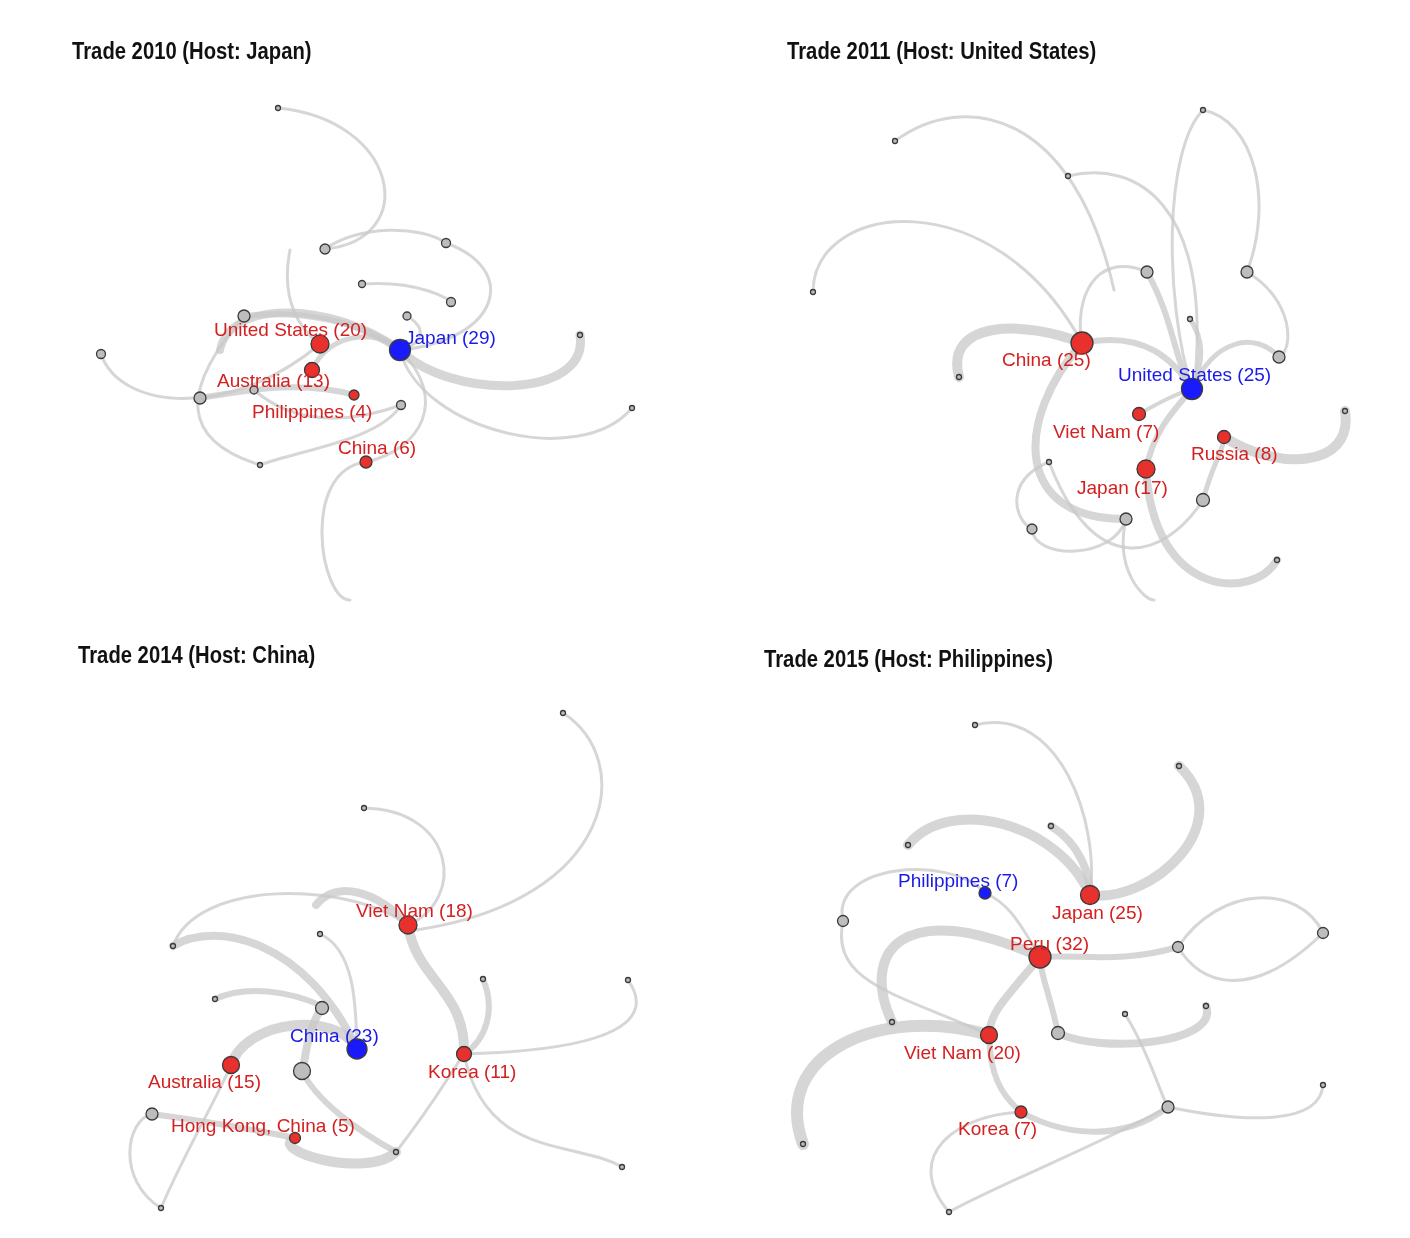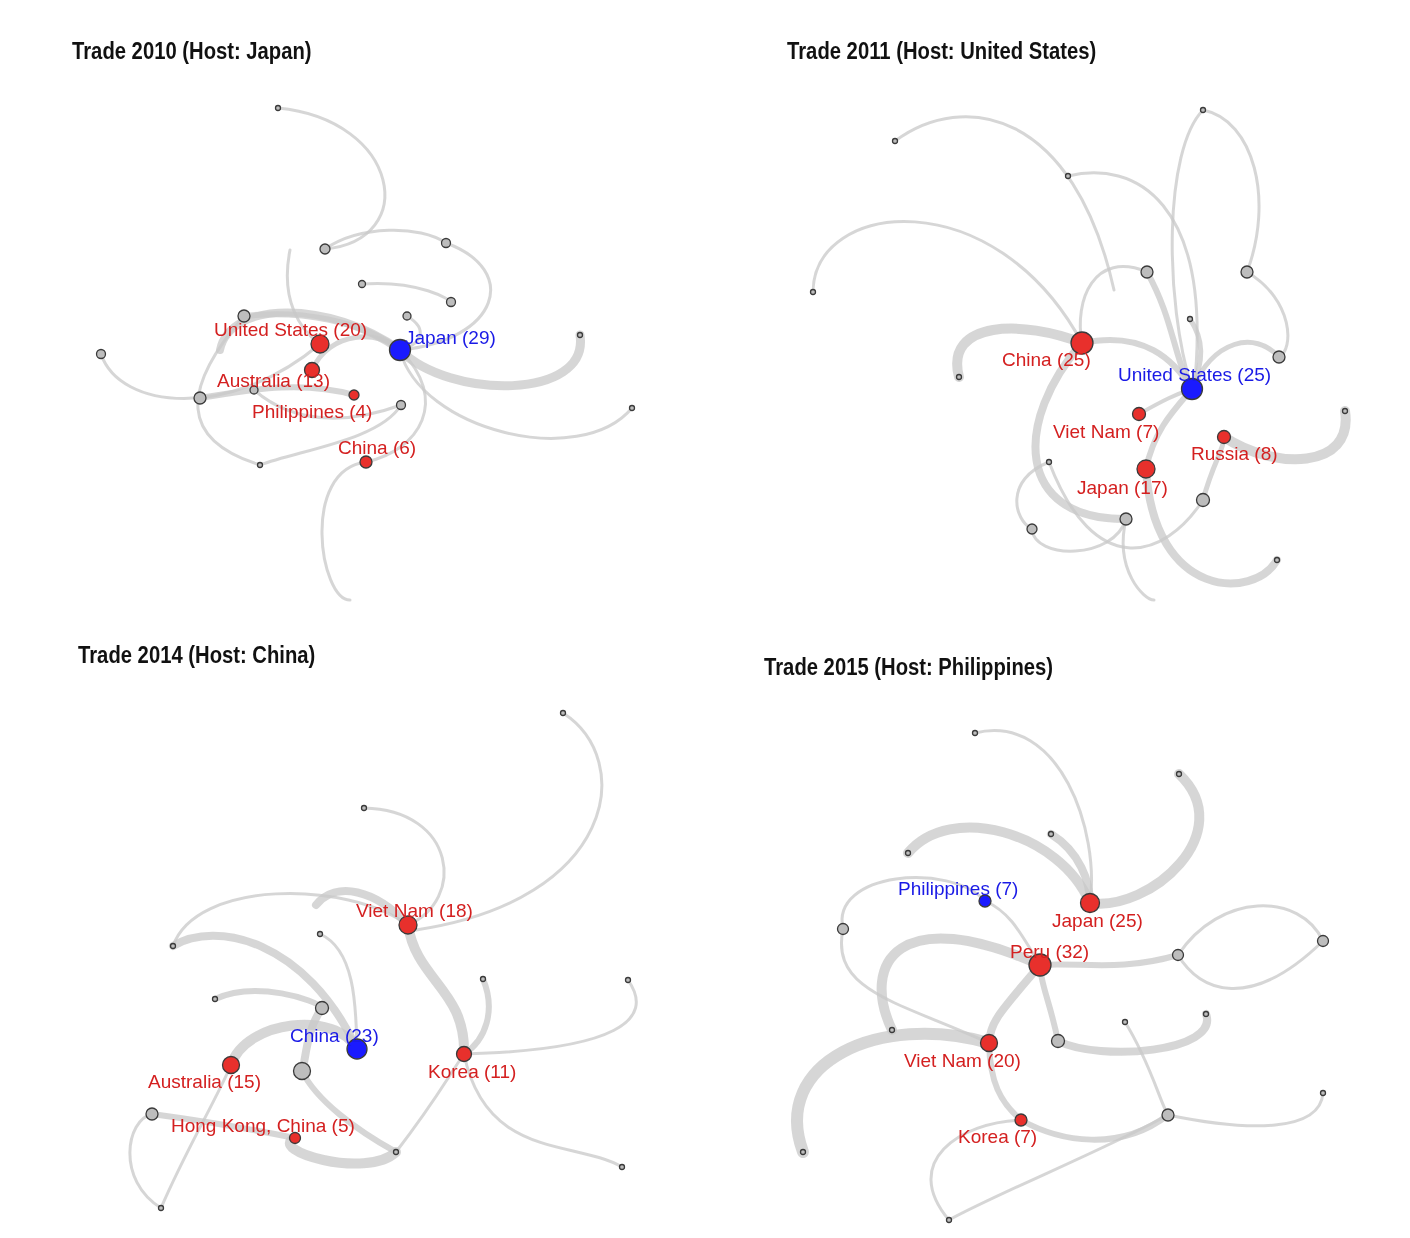--- a/index.html
+++ b/index.html
@@ -174,21 +174,21 @@
     <g>
       <text class="lbl" x="274" y="1042" fill="#1a1ae6">China (23)</text>
       <text class="lbl" x="340" y="917" fill="#d42020">Viet Nam (18)</text>
       <text class="lbl" x="412" y="1078" fill="#d42020">Korea (11)</text>
       <text class="lbl" x="132" y="1088" fill="#d42020">Australia (15)</text>
       <text class="lbl" x="155" y="1132" fill="#d42020">Hong Kong, China (5)</text>
     </g>
   </svg>
 </div>
 
-<div class="panel" style="left:0;top:12px;">
+<div class="panel" style="left:0;top:4px;">
   <div class="panel-title" style="left:764px;top:642px;">Trade 2015 (Host: Philippines)</div>
   <svg class="net" width="1410" height="1238">
     <g>
       <path class="edge" stroke-width="3" d="M975,721 C1060,700 1100,820 1090,891"></path>
       <path class="edge" stroke-width="10" d="M1179,762 C1240,820 1150,900 1090,891"></path>
       <path class="edge" stroke-width="10" d="M908,841 C950,790 1060,820 1090,891"></path>
       <path class="edge" stroke-width="8" d="M1051,822 C1080,840 1090,870 1090,891"></path>
       <path class="edge" stroke-width="12" d="M803,1140 C770,1050 880,1000 989,1031"></path>
       <path class="edge" stroke-width="10" d="M892,1018 C860,950 900,890 1040,953"></path>
       <path class="edge" stroke-width="3" d="M843,917 C830,860 950,850 985,889"></path>

